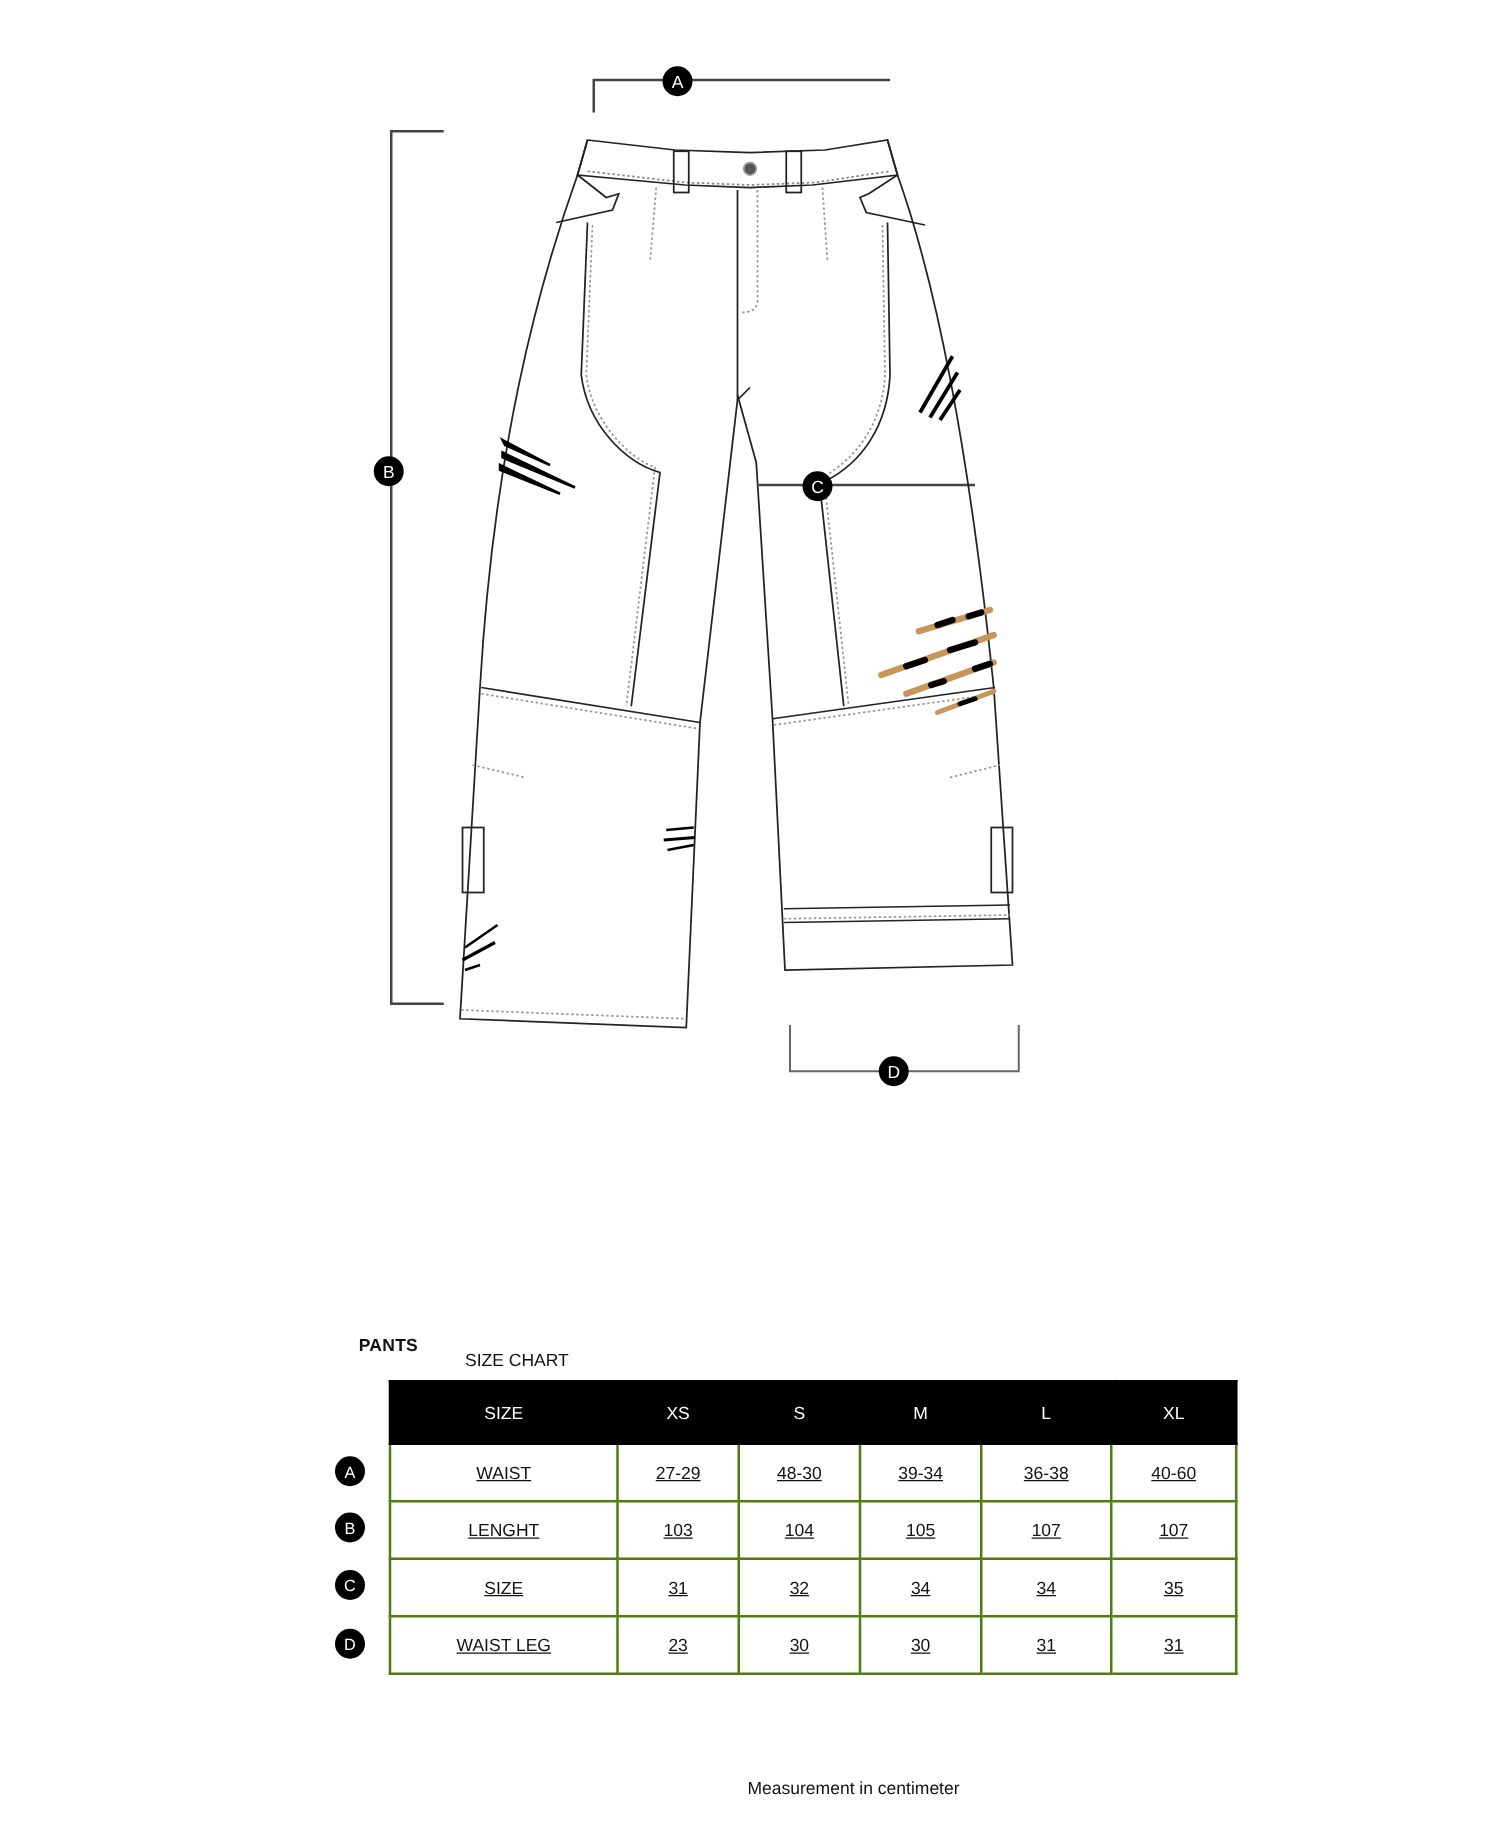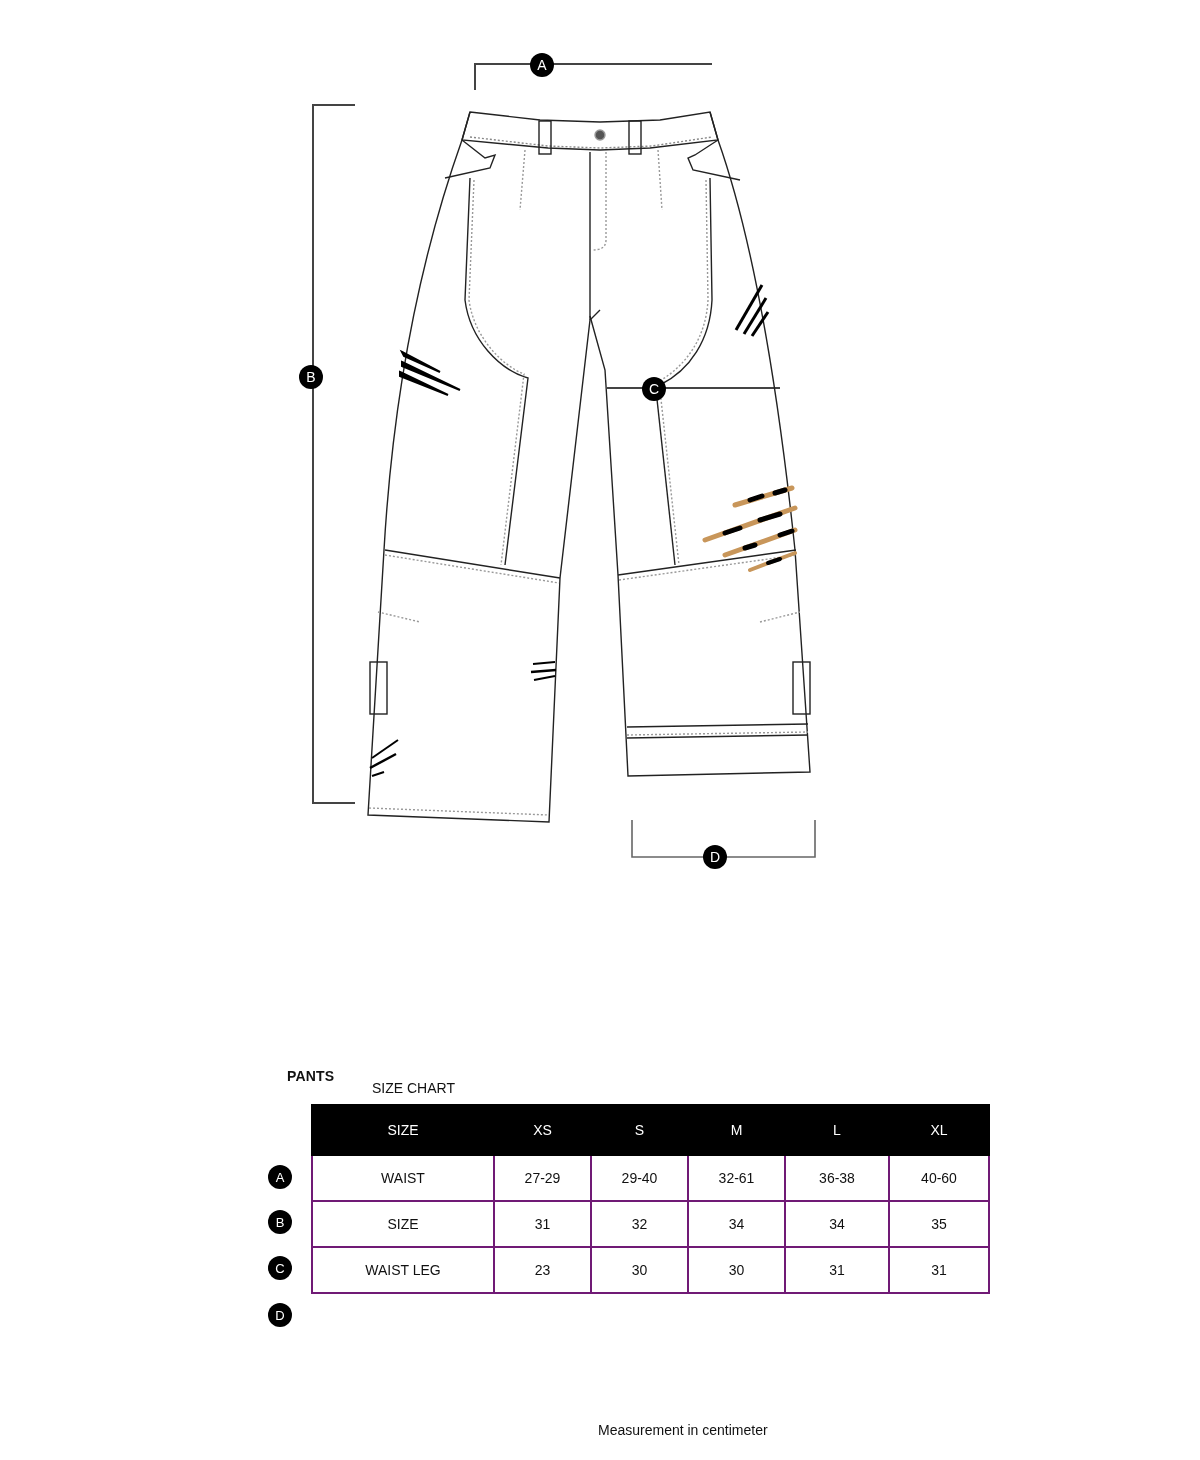--- a/index.html
+++ b/index.html
@@ -6,21 +6,21 @@
     body { width:1200px; height:1460px; position:relative; overflow:hidden;
            font-family:"Liberation Sans", sans-serif; color:#111; }
     #drawing { position:absolute; left:0; top:0; width:1200px; height:900px; }
     .chart-title { position:absolute; top:1068px; left:287px; font-size:14px; }
     .chart-title .brand { font-weight:bold; letter-spacing:0.2px; }
     .chart-title .sub { position:absolute; left:85px; top:12px; white-space:nowrap; }
     .size-table { position:absolute; left:311px; top:1104px; border-collapse:collapse;
                   font-size:14px; }
     .size-table th { background:#000; color:#fff; font-weight:normal; height:48px;
                      border:2px solid #000; padding:0; }
-    .size-table td { height:44px; border:2px solid #701a75; text-align:center; padding:0; }
+    .size-table td { height:44px; border:2px solid #4d7c0f; text-align:center; padding:0;text-decoration:underline; }
     .c0 { width:180px; } .c1 { width:95px; } .c2 { width:95px; } .c3 { width:95px; }
     .c4 { width:102px; } .c5 { width:98px; }
     .row-badge { position:absolute; left:268px; width:24px; height:24px; border-radius:50%;
                  background:#000; color:#fff; font-size:13px; display:flex;
                  align-items:center; justify-content:center; }
     .footnote { position:absolute; top:1410px; left:598px; font-size:14px; white-space:nowrap;margin-top:12px; }
   </style>
 </head>
 <body>
 
@@ -158,24 +158,32 @@
       <th class="c2">S</th>
       <th class="c3">M</th>
       <th class="c4">L</th>
       <th class="c5">XL</th>
     </tr>
   </thead>
   <tbody>
     <tr>
       <td>WAIST</td>
       <td>27-29</td>
-      <td>29-40</td>
-      <td>32-61</td>
+      <td>48-30</td>
+      <td>39-34</td>
       <td>36-38</td>
       <td>40-60</td>
+    </tr>
+    <tr>
+      <td>LENGHT</td>
+      <td>103</td>
+      <td>104</td>
+      <td>105</td>
+      <td>107</td>
+      <td>107</td>
     </tr>
     <tr>
       <td>SIZE</td>
       <td>31</td>
       <td>32</td>
       <td>34</td>
       <td>34</td>
       <td>35</td>
     </tr>
     <tr>

